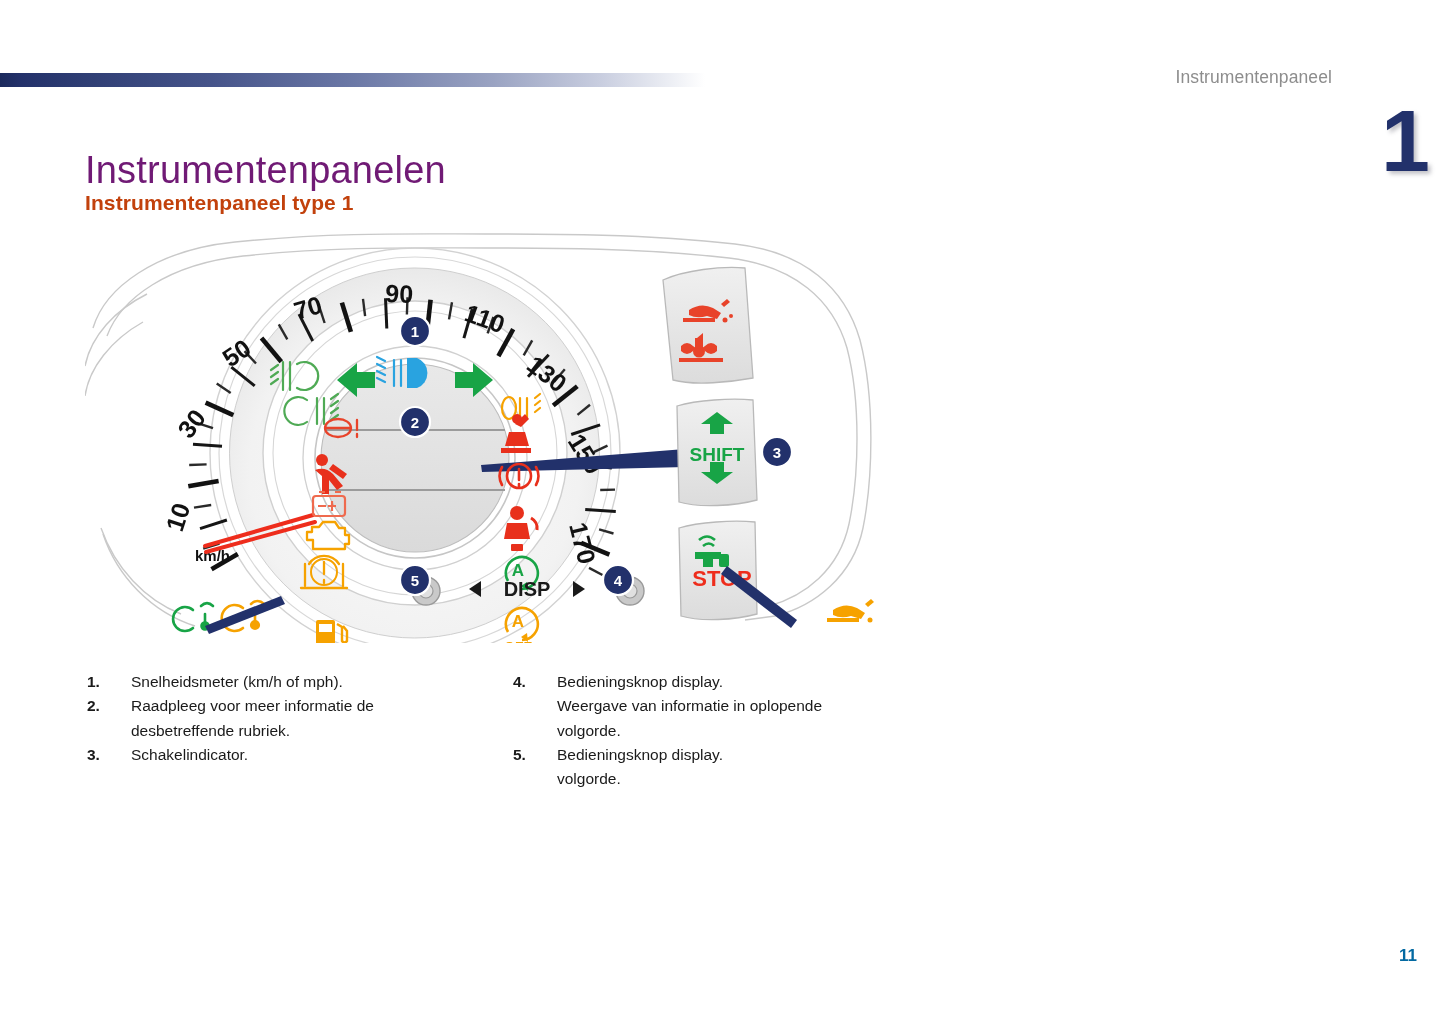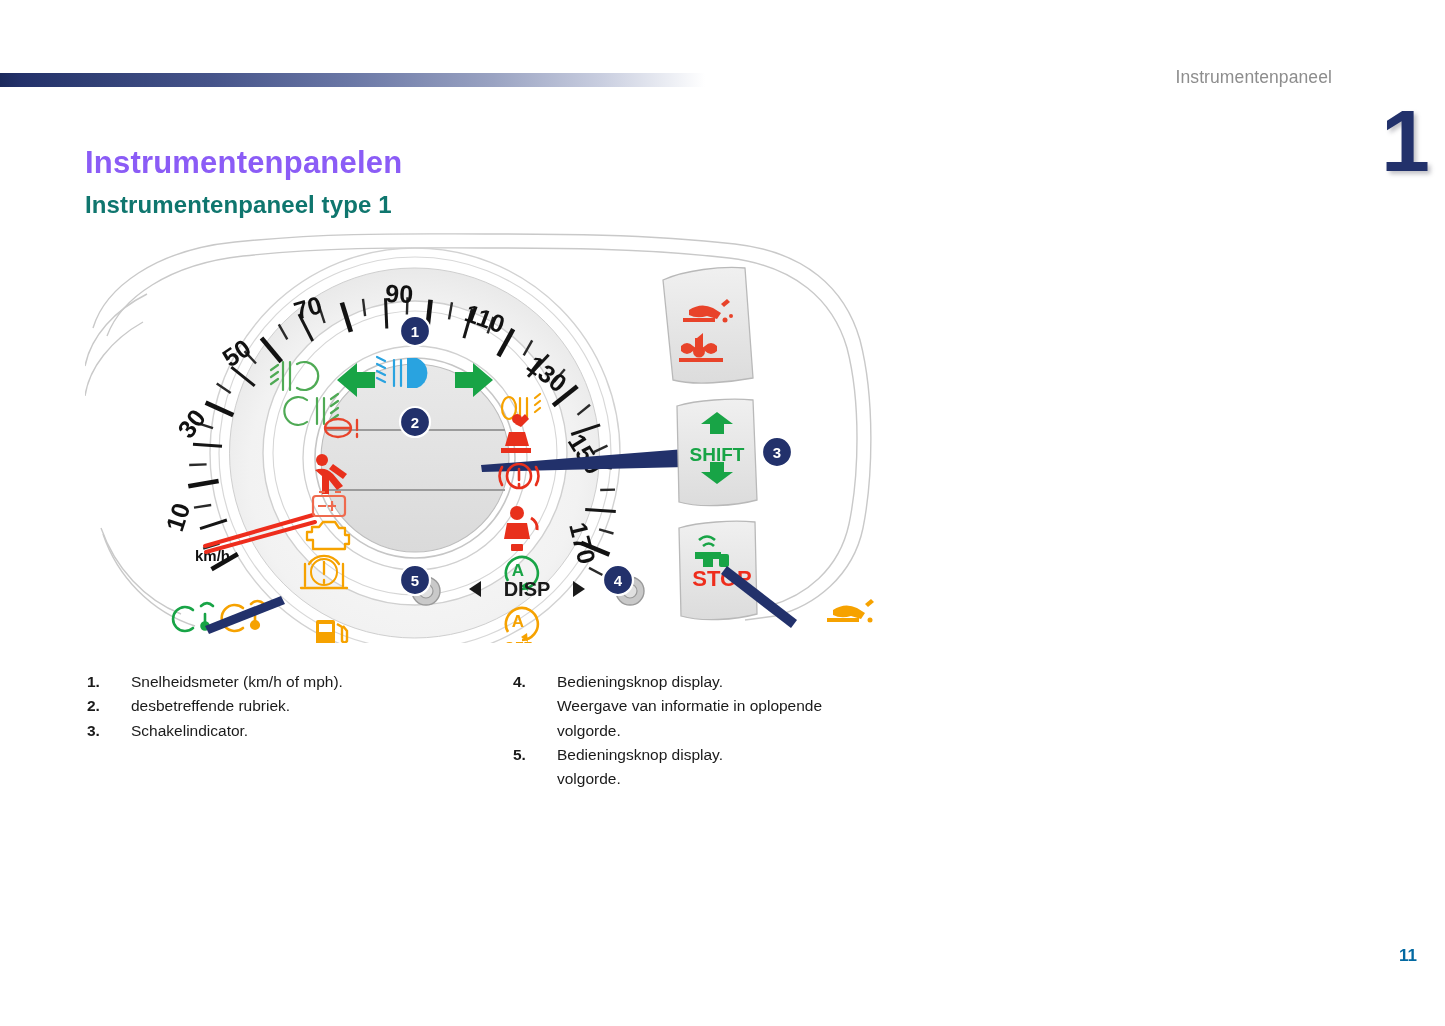--- a/index.html
+++ b/index.html
@@ -55,32 +55,32 @@
     padding-left: 14px;
     box-sizing: border-box;
     text-shadow: 3px 3px 4px rgba(120,120,130,0.45);
   }
 
   
   #page-title {
     position: absolute;
     left: 85px;
     top: 124px;
-    font-size: 31px;
-    color: #8b5cf6;
-    font-weight: bold;
+    font-size: 38px;
+    color: #701a75;
+    font-weight: normal;
     letter-spacing: .2px;
     white-space: nowrap;
   }
   #section-title {
     position: absolute;
     left: 85px;
     top: 183px;
-    font-size: 24px;
-    color: #0f766e;
+    font-size: 21px;
+    color: #c2410c;
     font-weight: bold;
     letter-spacing: .1px;
     white-space: nowrap;
     margin-top: 8px;
   }
 
   
   #illustration {
     position: absolute;
     left: 85px;
@@ -496,20 +496,21 @@
   <div class="item-row">
     <span class="item-num">1.</span>
     <span class="item-body">
       <div>Snelheidsmeter (km/h of mph).</div>
     </span>
   </div>
 
   <div class="item-row">
     <span class="item-num">2.</span>
     <span class="item-body">
+      <div>Raadpleeg voor meer informatie de</div>
       <div>desbetreffende rubriek.</div>
     </span>
   </div>
 
   <div class="item-row">
     <span class="item-num">3.</span>
     <span class="item-body">
       <div>Schakelindicator.</div>
     </span>
   </div>

